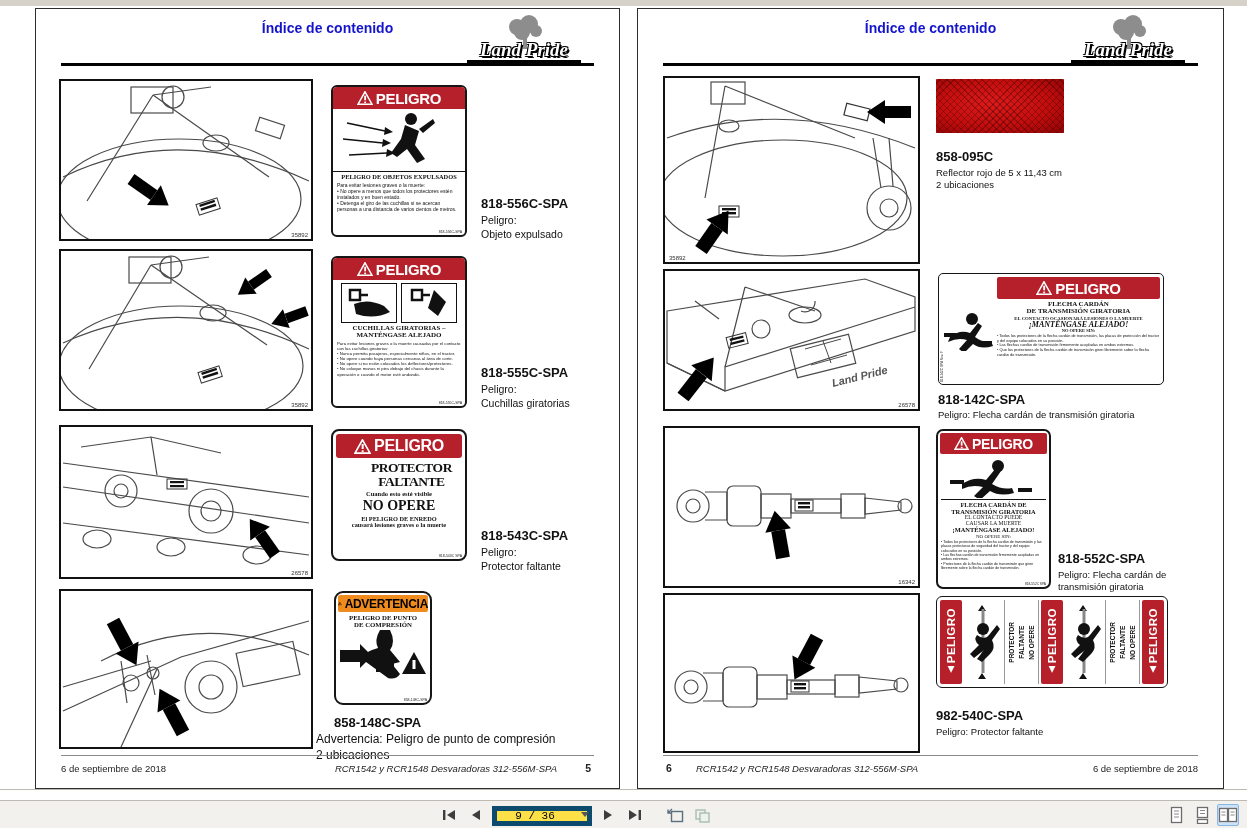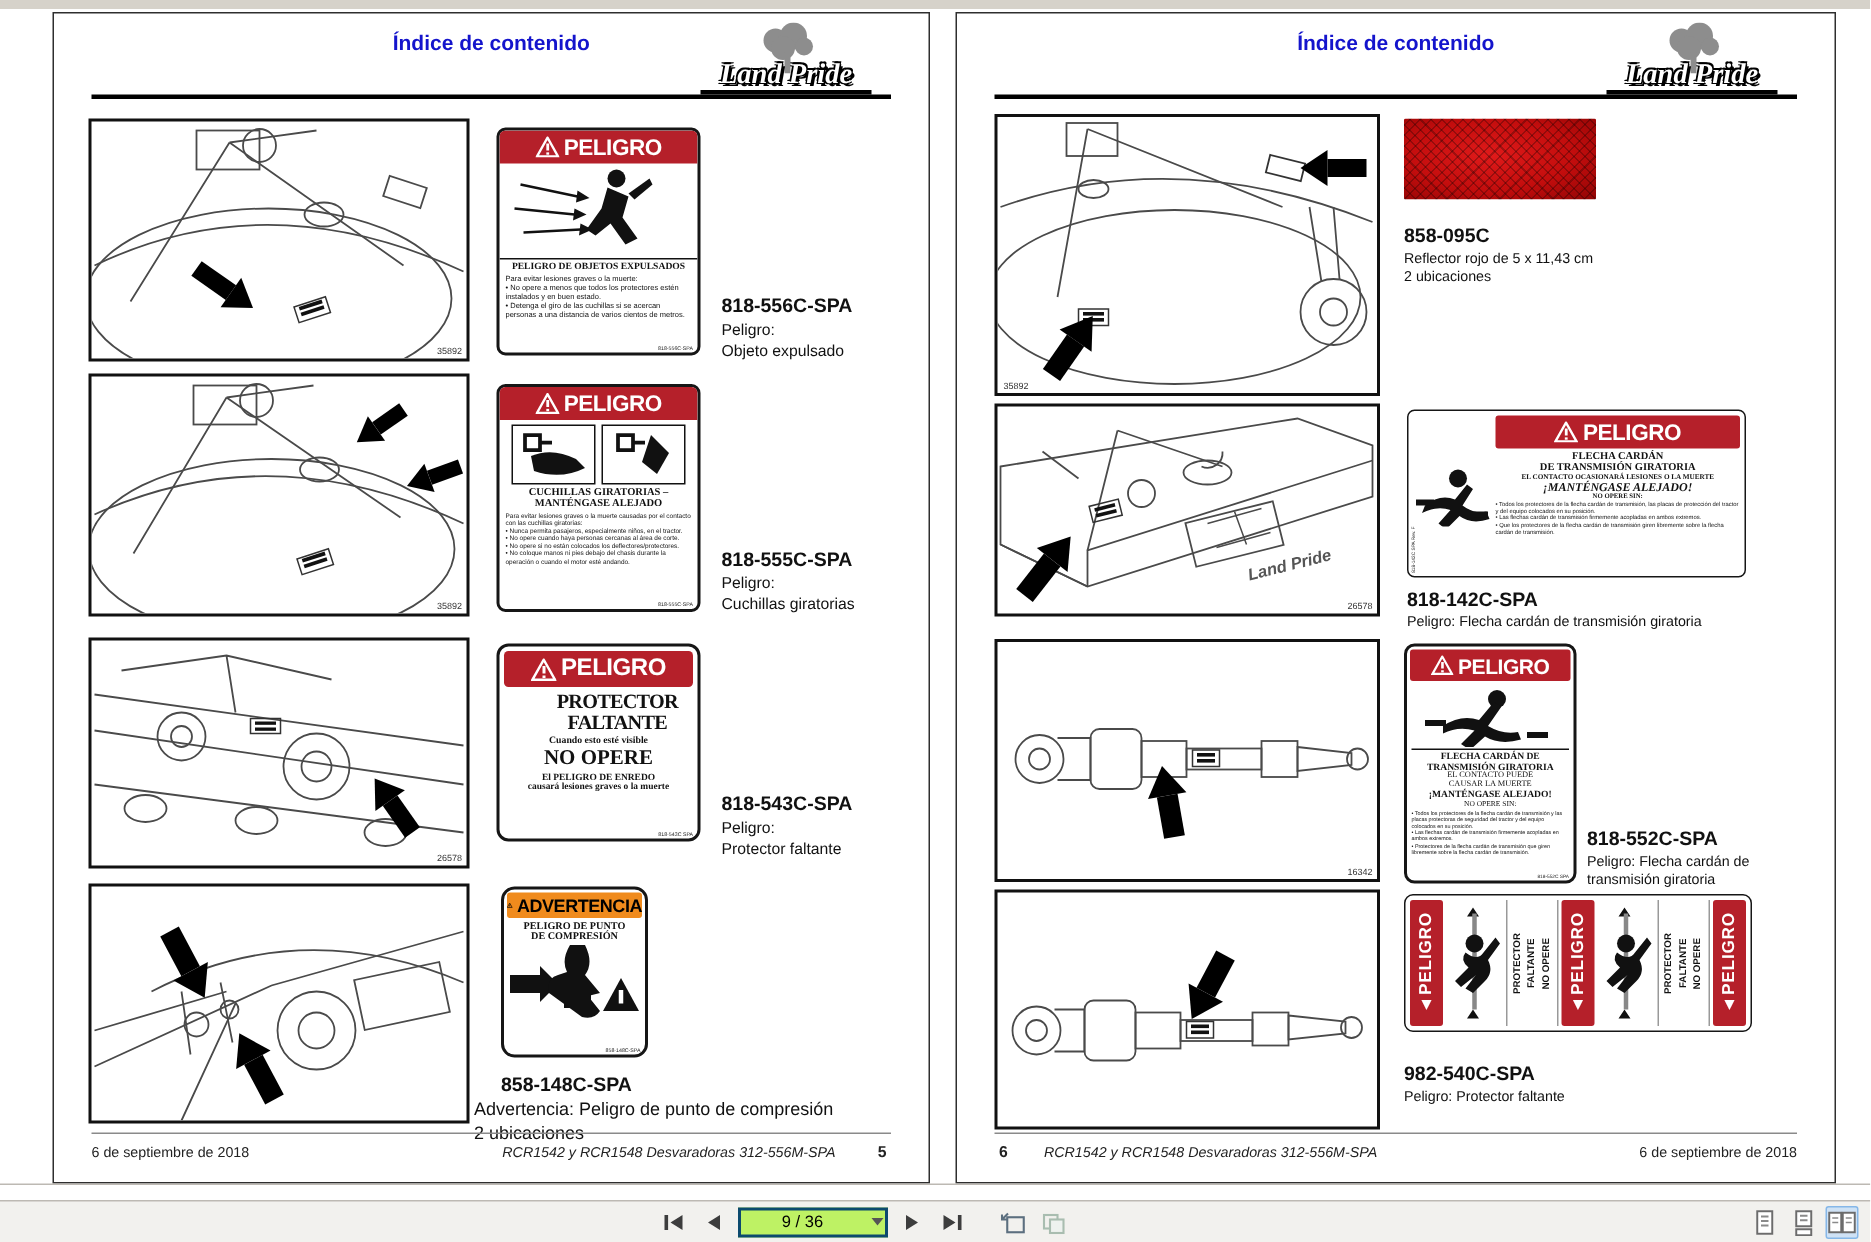--- a/index.html
+++ b/index.html
@@ -64,22 +64,22 @@
   .foot.italic { font-style:italic; }
   .foot.bold { font-weight:bold; font-size:10.5px; }
 
   
   .hscroll-line { position:absolute; left:0; right:0; bottom:38px; height:1px; background:#bdb9b3; }
   .toolbar { position:absolute; left:0; right:0; bottom:0; height:28px; background:#f2f1ee; border-top:1px solid #bdb9b3; }
   .nav-group { position:absolute; left:438px; top:3px; display:flex; align-items:center; gap:5px; }
   .tbtn { width:22px; height:22px; display:flex; align-items:center; justify-content:center;
     background:transparent; border:1px solid transparent; border-radius:2px; cursor:pointer; }
   .page-combo { position:relative; width:100px; height:20px; }
-  .page-combo input { width:100%; height:100%; border:2px solid #0c4a6e; background:#bef264;
-    font-size:11px; text-align:center; padding-right:14px; font-family:Liberation Sans, sans-serif; }
+  .page-combo input { width:100%; height:100%; border:5px solid #0c4a6e; background:#fde047;
+    font-size:11px; text-align:center; padding-right:14px; font-family:Liberation Mono, monospace; }
   .page-combo .caret { position:absolute; right:3px; top:7px; width:0; height:0;
     border-left:4px solid transparent; border-right:4px solid transparent; border-top:5px solid #555; }
   .view-group { position:absolute; right:8px; top:3px; display:flex; align-items:center; gap:4px; }
   .vbtn { width:22px; height:22px; display:flex; align-items:center; justify-content:center; border:1px solid transparent; border-radius:2px; cursor:pointer; }
   .vbtn.active { background:#cfe2f5; border-color:#86b7e8; }
 </style>
 </head>
 <body>
 
 <div class="stage">

